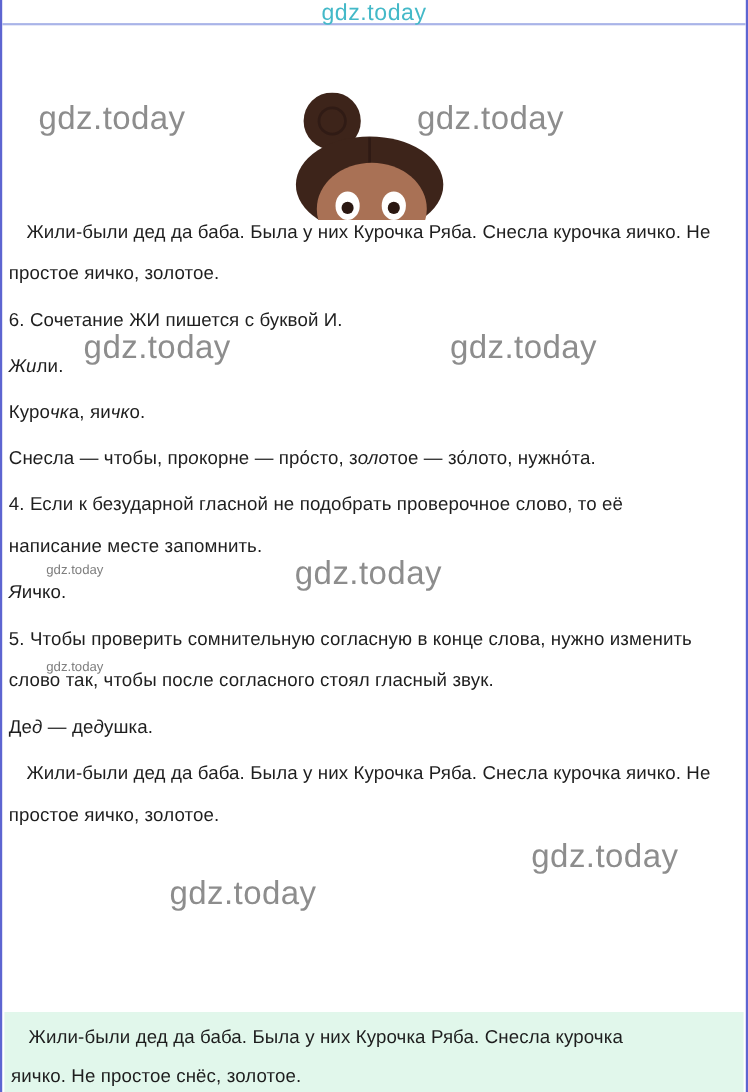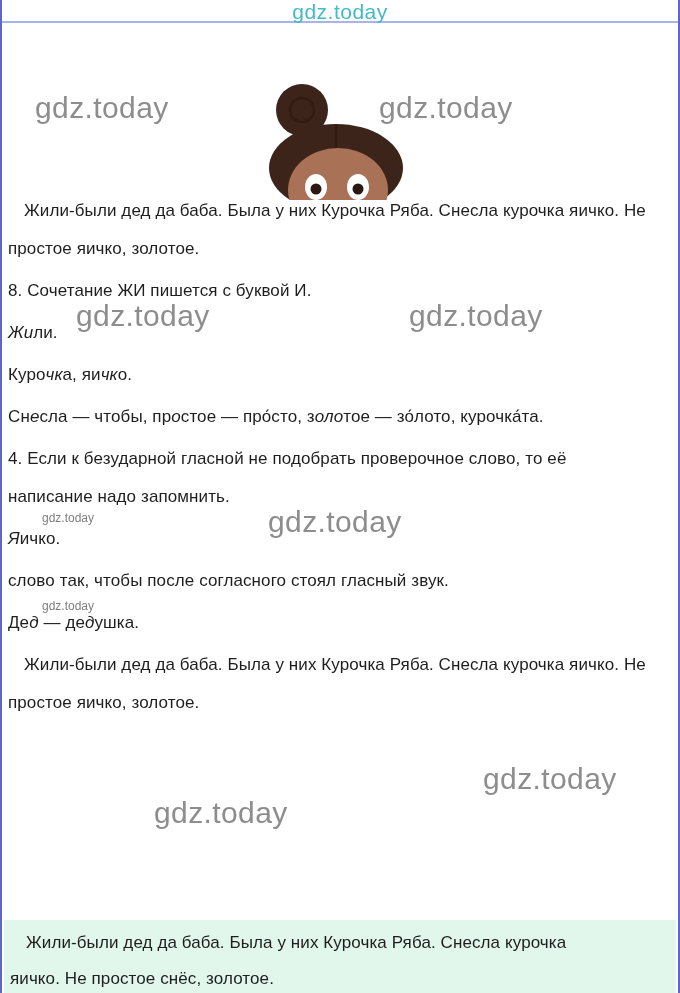--- a/index.html
+++ b/index.html
@@ -85,43 +85,44 @@
     <circle cx="94" cy="105" r="5.5" fill="#2a1812"></circle>
   </svg>
 
   <main class="content">
     <div class="block para">
         <div class="line"><span>Жили-были дед да баба. Была у них Курочка Ряба. Снесла курочка яичко. Не</span></div>
         <div class="line"><span>простое яичко, золотое.</span></div>
       </div>
 
     <div class="block">
-        <div class="line"><span>8. Сочетание ЖИ пишется с буквой И.</span></div>
+        <div class="line"><span>6. Сочетание ЖИ пишется с буквой И.</span></div>
       </div>
     <div class="block">
         <div class="line"><span class="u">Жи</span><span>ли.</span></div>
       </div>
 
     <div class="block">
         <div class="line"><span>Куро</span><span class="u">чк</span><span>а, яи</span><span class="u">чк</span><span>о.</span></div>
       </div>
 
     <div class="block">
-        <div class="line"><span>Сн</span><span class="u">е</span><span>сла — чтобы, пр</span><span class="u">о</span><span>стое — про́сто, з</span><span class="u">оло</span><span>тое — зо́лото, курочка́та.</span></div>
+        <div class="line"><span>Сн</span><span class="u">е</span><span>сла — чтобы, пр</span><span class="u">о</span><span>корне — про́сто, з</span><span class="u">оло</span><span>тое — зо́лото, нужно́та.</span></div>
       </div>
 
     <div class="block">
         <div class="line"><span>4. Если к безударной гласной не подобрать проверочное слово, то её</span></div>
-        <div class="line"><span>написание надо запомнить.</span></div>
+        <div class="line"><span>написание месте запомнить.</span></div>
       </div>
     <div class="block">
         <div class="line"><span class="u">Я</span><span>ичко.</span></div>
       </div>
 
     <div class="block">
+        <div class="line"><span>5. Чтобы проверить сомнительную согласную в конце слова, нужно изменить</span></div>
         <div class="line"><span>слово так, чтобы после согласного стоял гласный звук.</span></div>
       </div>
     <div class="block">
         <div class="line"><span>Де</span><span class="u">д</span><span> — де</span><span class="u">д</span><span>ушка.</span></div>
       </div>
 
     <div class="block para">
         <div class="line"><span>Жили-были дед да баба. Была у них Курочка Ряба. Снесла курочка яичко. Не</span></div>
         <div class="line"><span>простое яичко, золотое.</span></div>
       </div>

